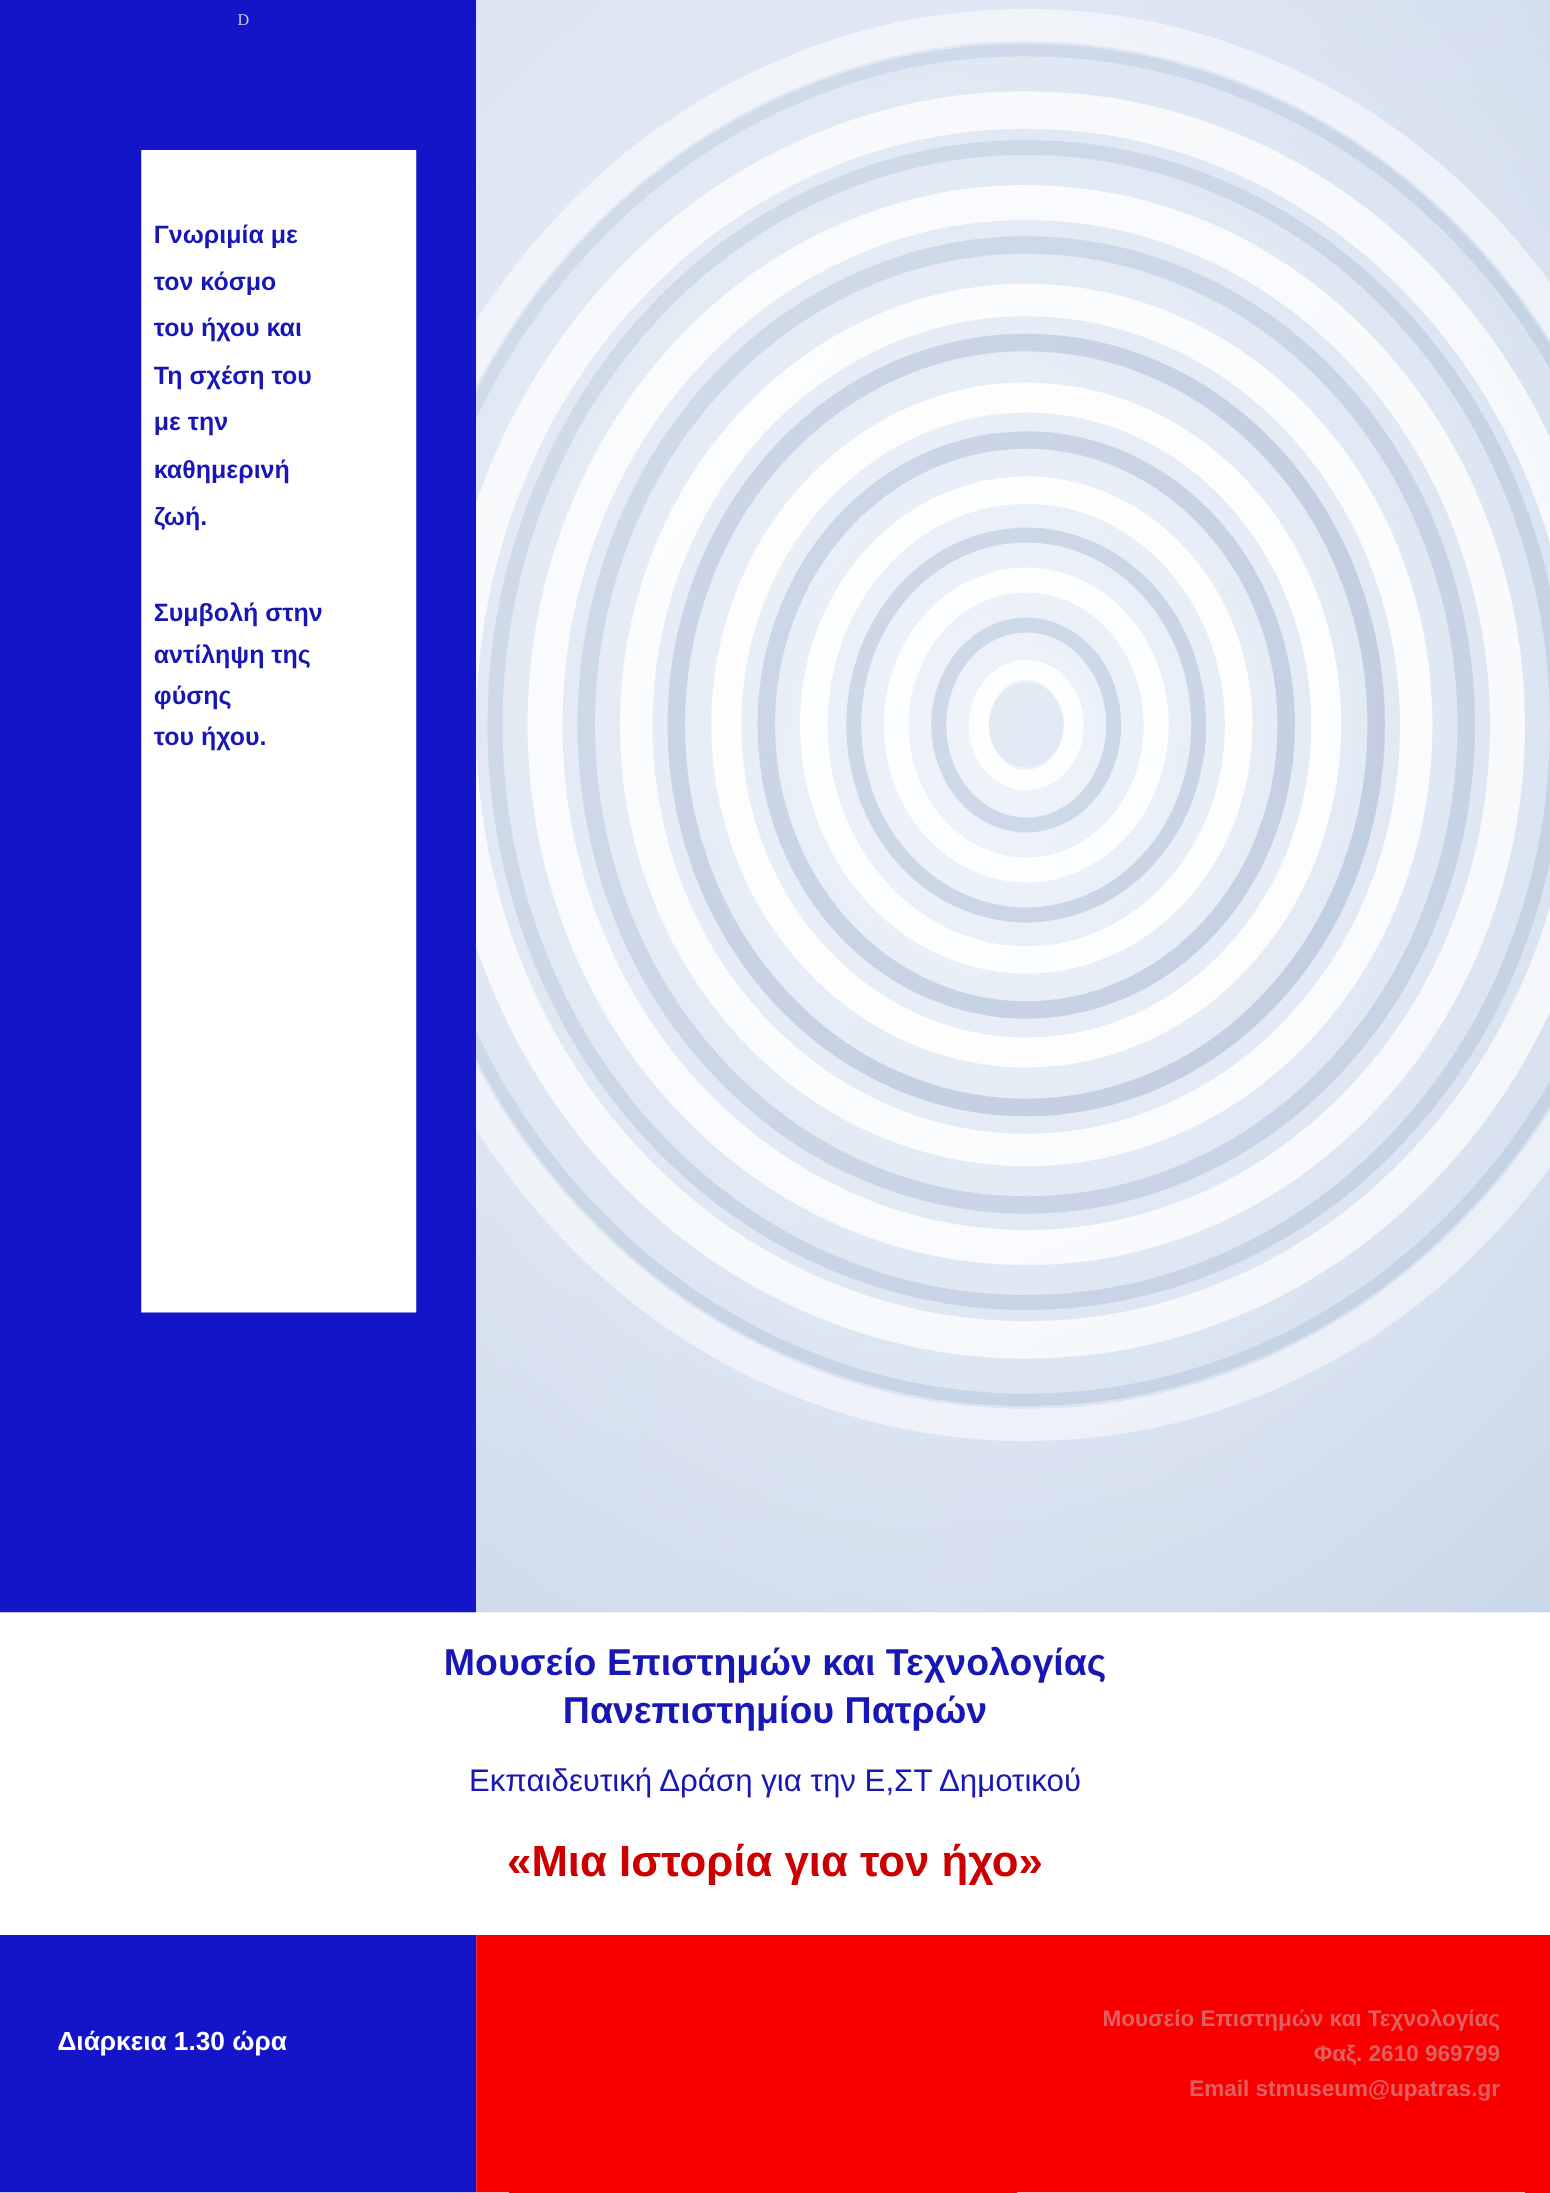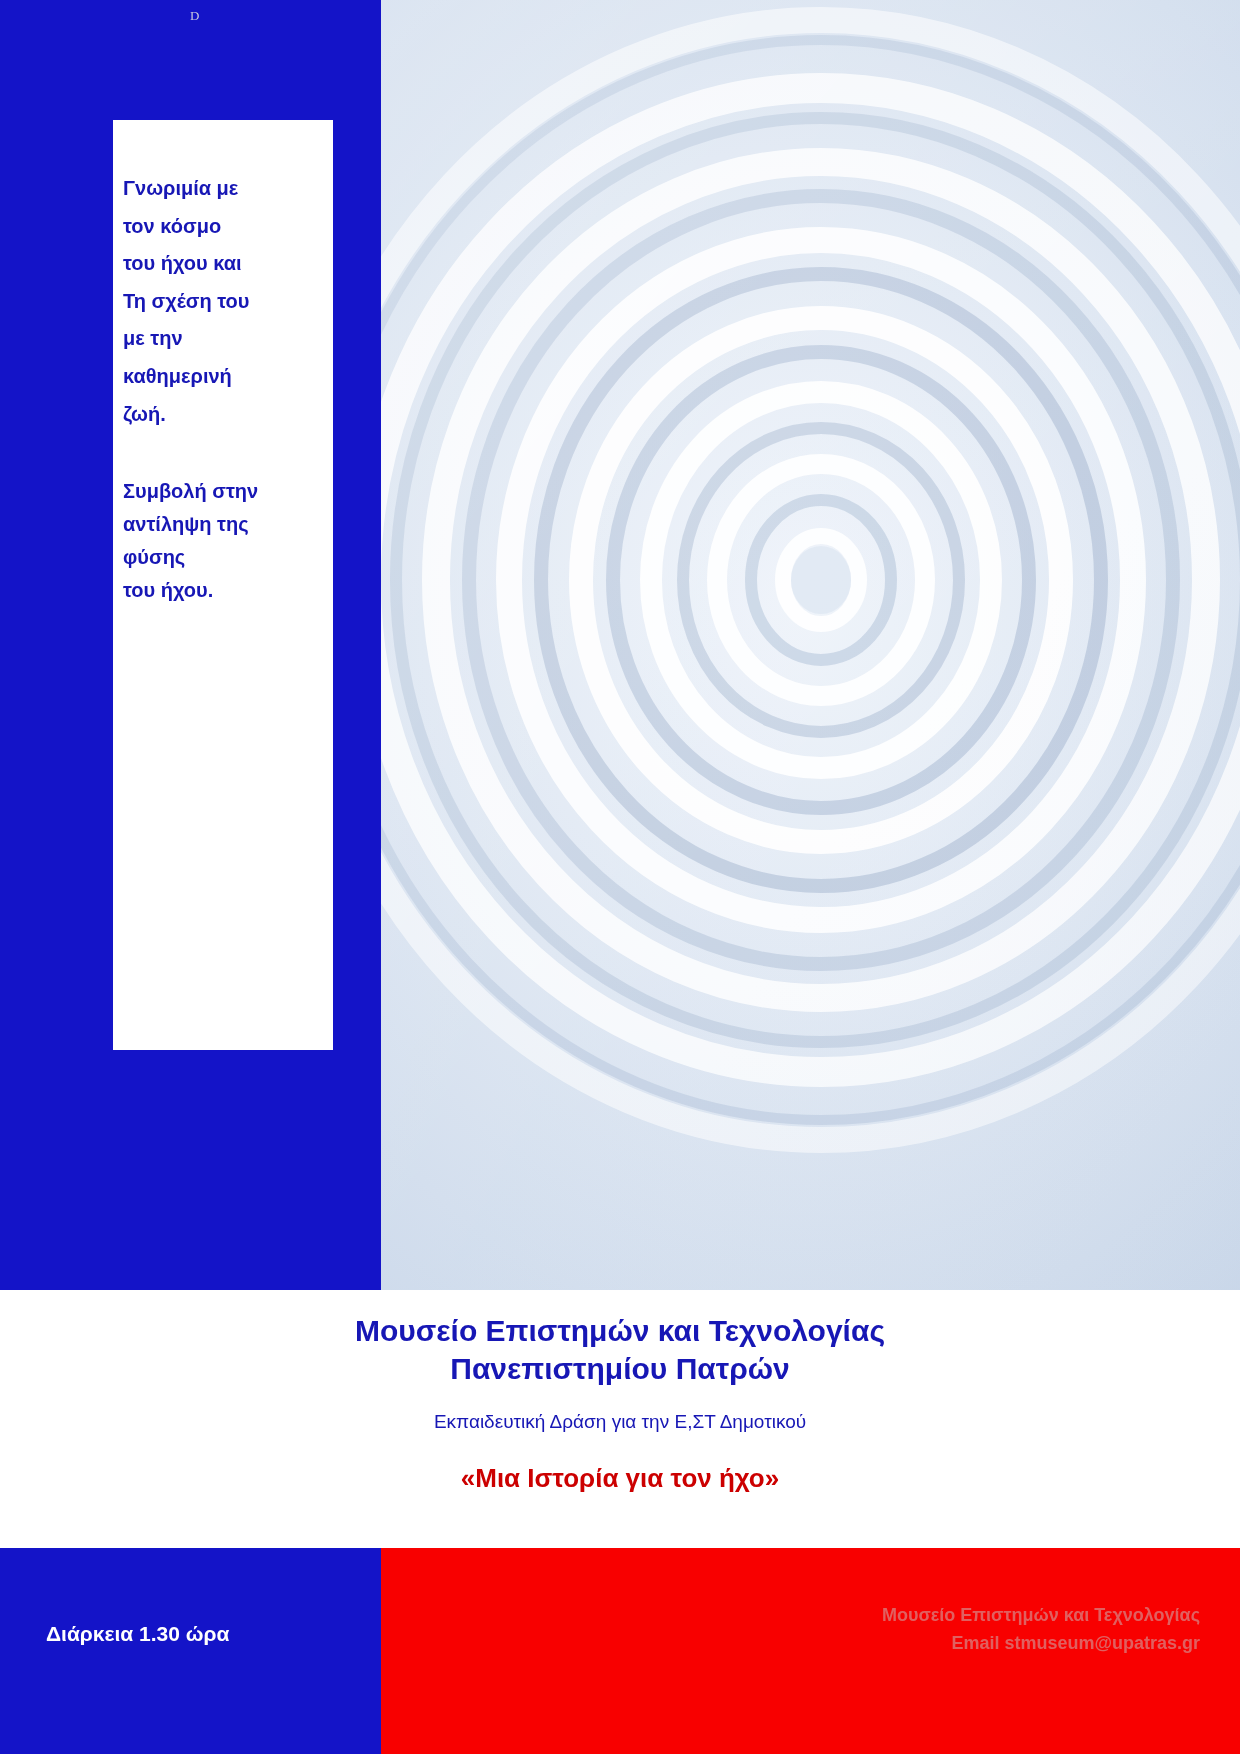--- a/index.html
+++ b/index.html
@@ -99,29 +99,29 @@
     font-weight: bold;
     font-size: 30px;
     line-height: 1.28;
     margin: 0;
     padding-top: 22px;
     font-family: "Liberation Sans", sans-serif;
   }
   .museum-title span { display: block; }
   .subtitle {
     color: #1717b5;
-    font-size: 19px;
+    font-size: 25px;
     margin: 0;
     padding-top: 22px;
     font-family: "Liberation Sans", sans-serif;
   }
   .main-title {
     color: #cc0000;
     font-weight: bold;
-    font-size: 26px;
+    font-size: 35px;
     margin: 0;
     padding-top: 30px;
     font-family: "Liberation Sans", sans-serif;
   }
 
   
   .bottom-bar {
     position: absolute;
     left: 0;
     top: 1548px;
@@ -246,15 +246,16 @@
   <div class="subtitle">Εκπαιδευτική Δράση για την Ε,ΣΤ Δημοτικού</div>
   <div class="main-title">«Μια Ιστορία για τον ήχο»</div>
 </div>
 
 <div class="bottom-bar">
   <div class="bottom-blue"></div>
   <div class="bottom-red"></div>
   <div class="duration">Διάρκεια  1.30 ώρα</div>
   <div class="contact">
     <div>Μουσείο Επιστημών και Τεχνολογίας</div>
+    <div>Φαξ. 2610 969799</div>
     <div>Email stmuseum@upatras.gr</div>
   </div>
 </div>
 
 </body></html>

